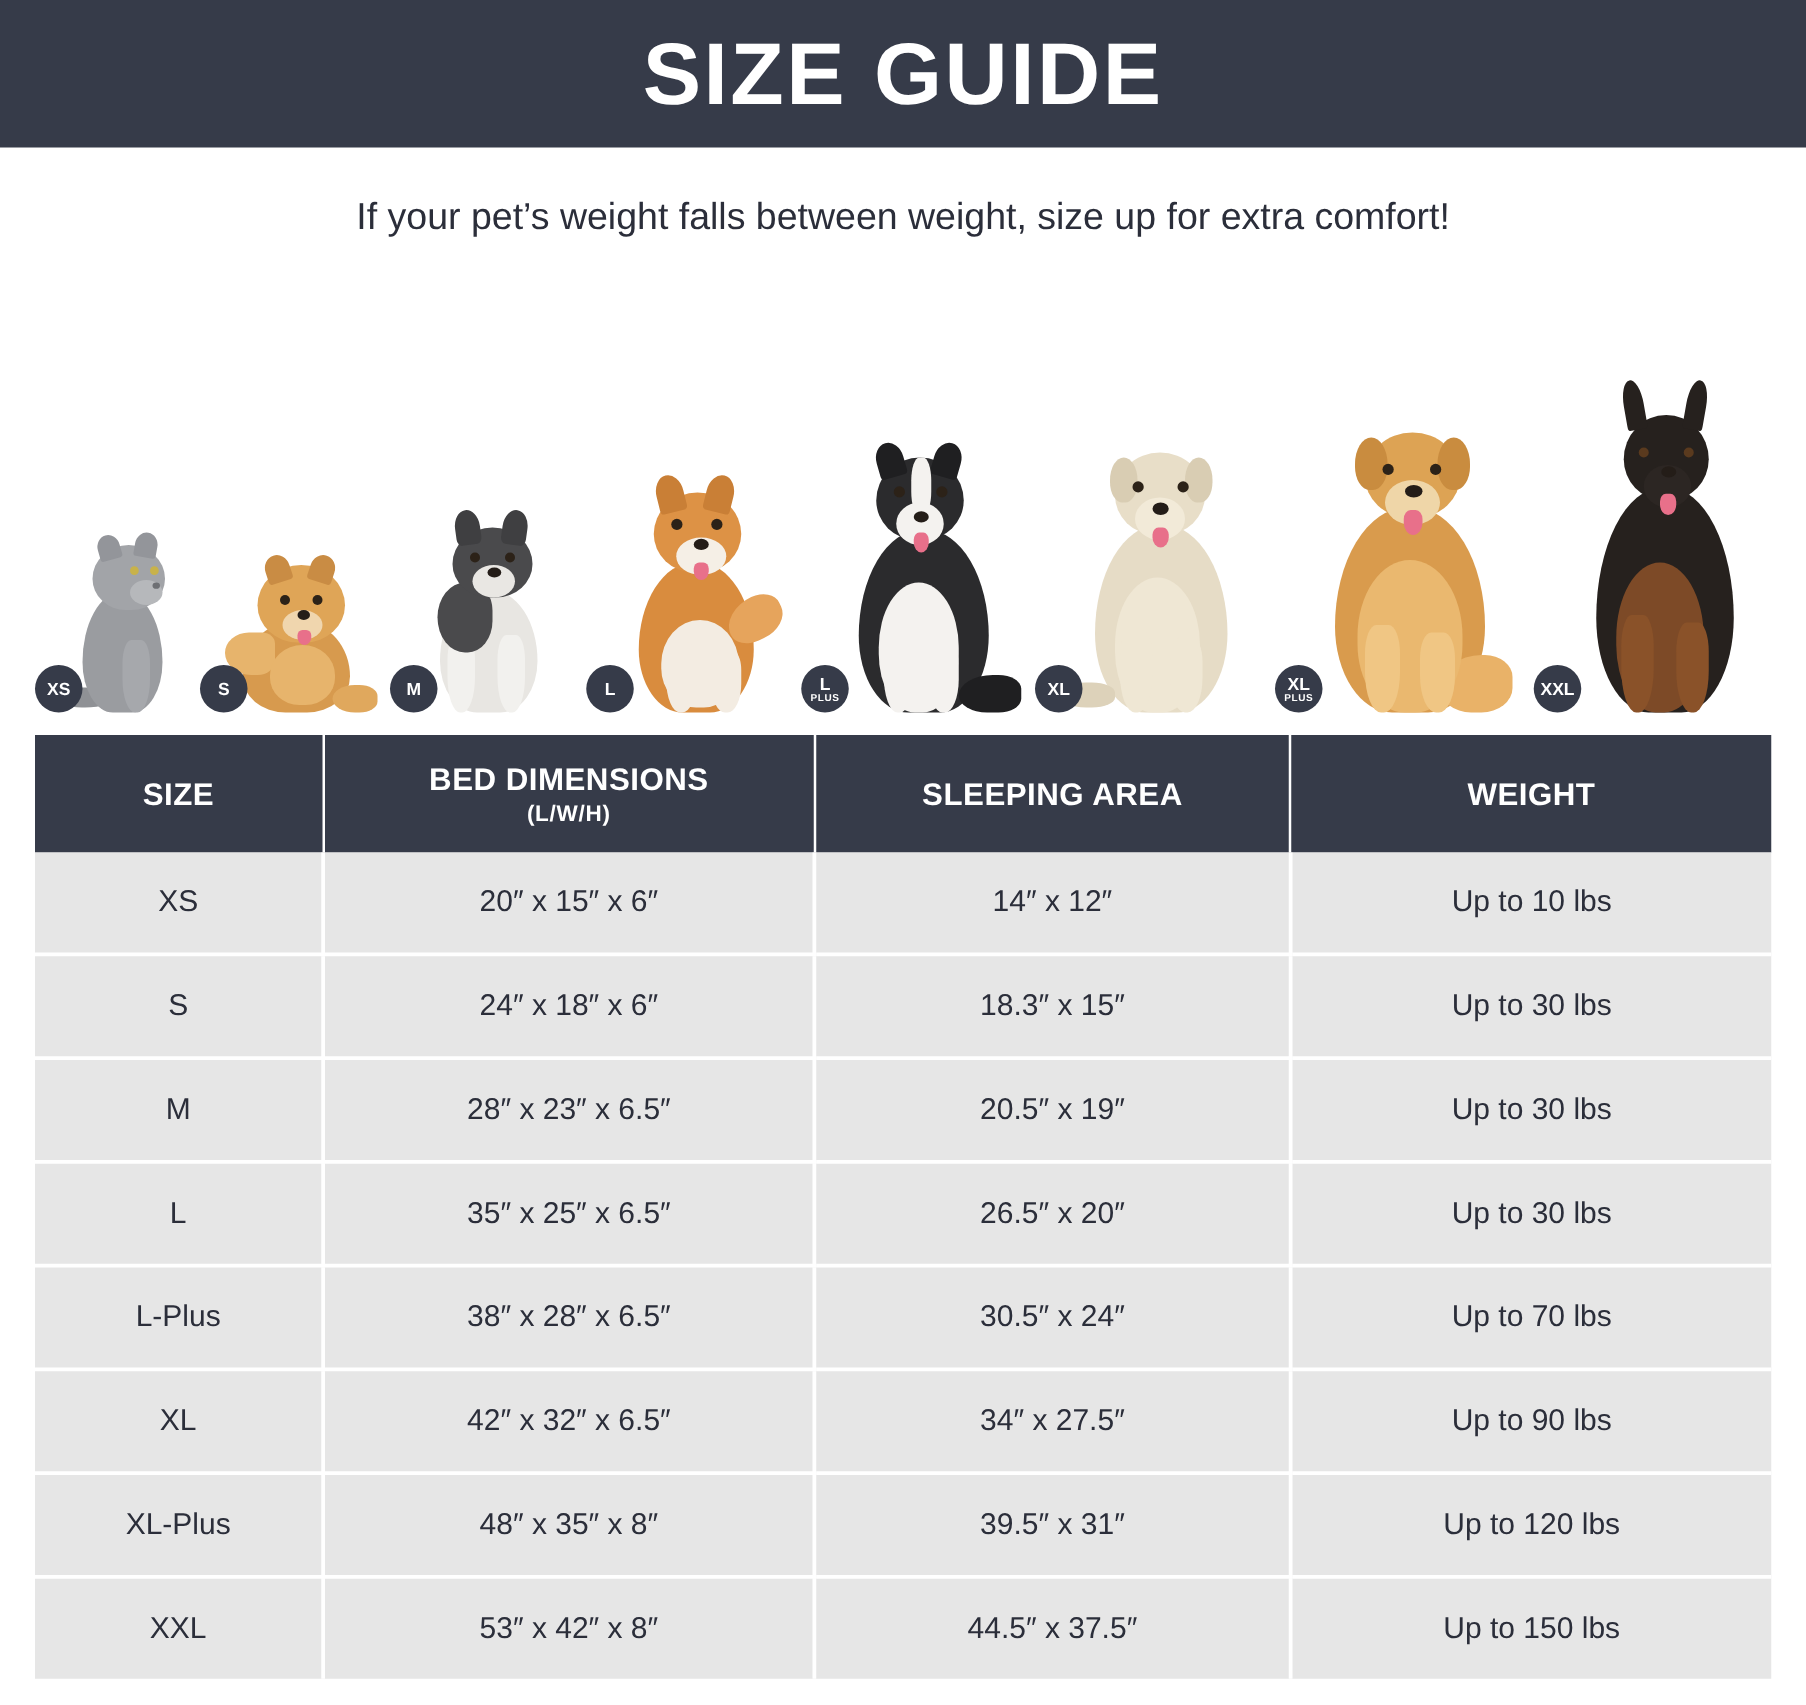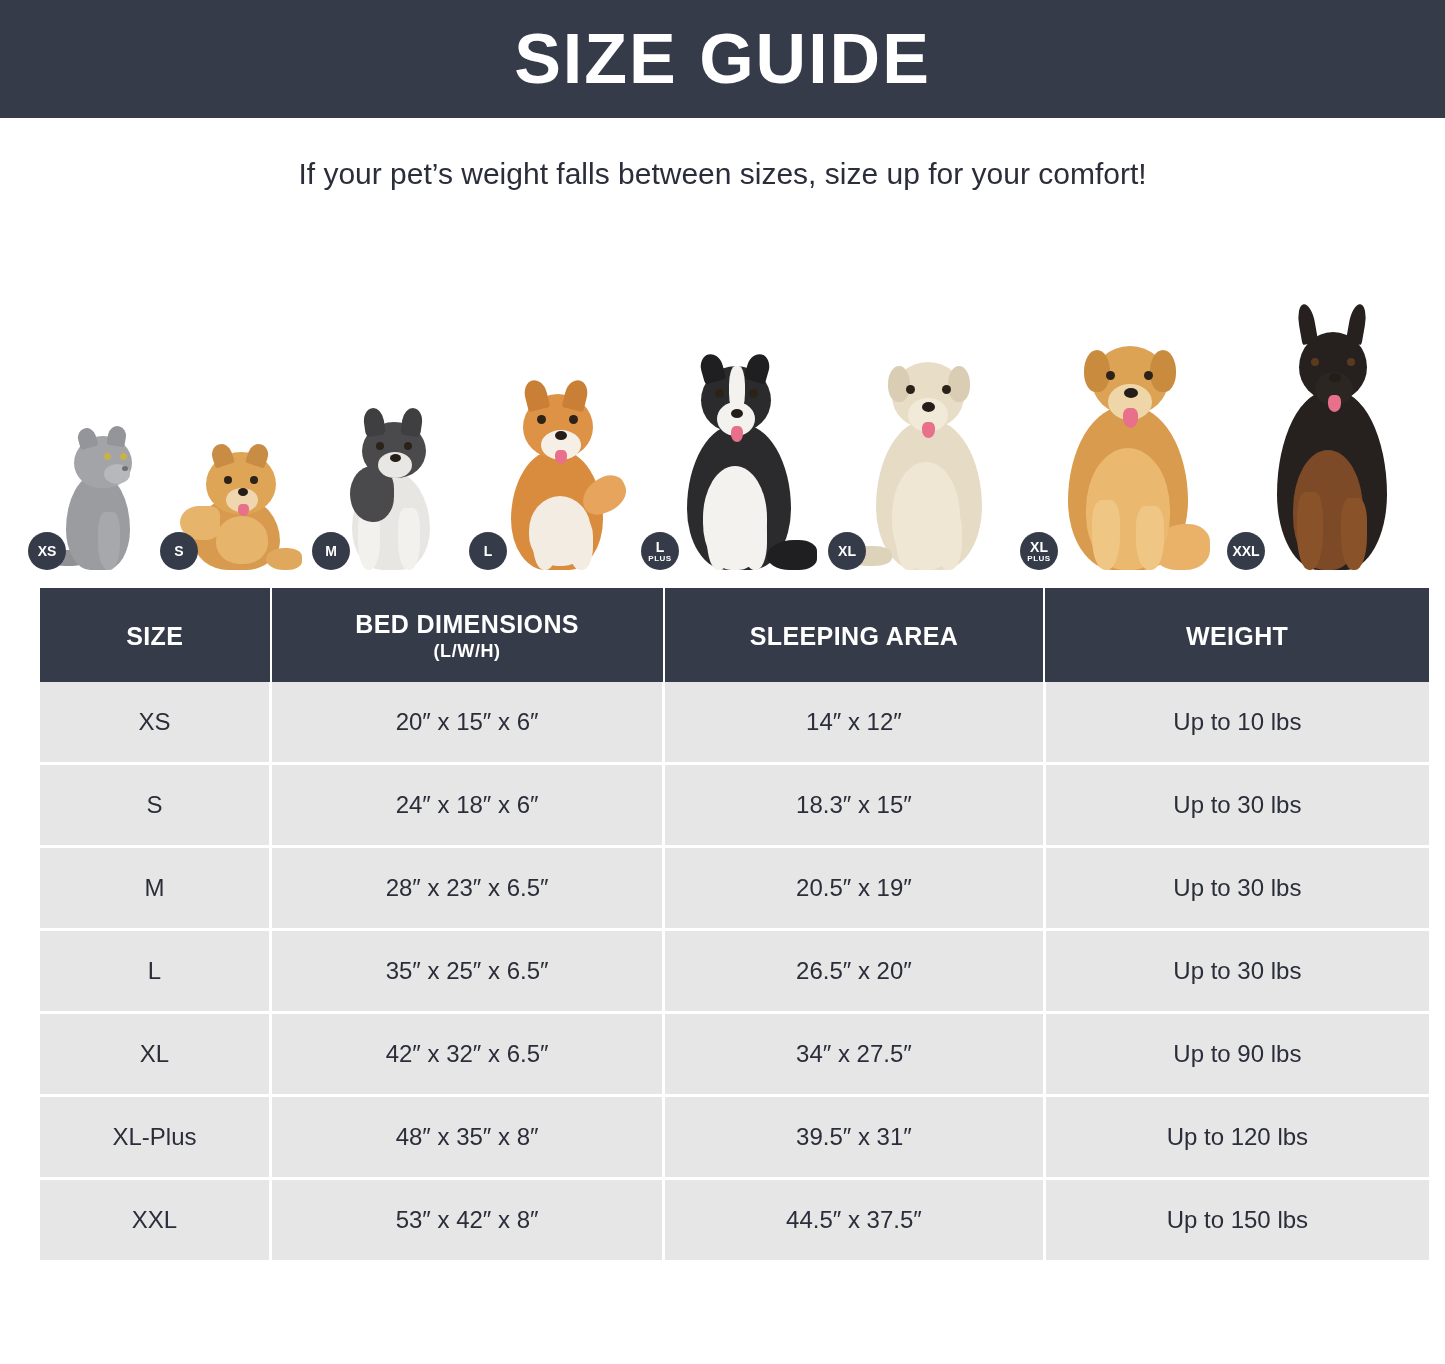--- a/index.html
+++ b/index.html
@@ -129,21 +129,20 @@
   }
 
   
   .table-wrap {
     margin: 18px 28px 0 28px;
   }
   table.size-table {
     width: 100%;
     border-collapse: collapse;
     table-layout: fixed;
-    margin-left: 12px;
   }
   table.size-table thead th {
     background: #363b49;
     color: #ffffff;
     font-size: 25px;
     font-weight: bold;
     padding: 22px 6px 20px 6px;
     border-right: 2px solid #ffffff;
     letter-spacing: .4px;
     vertical-align: middle;
@@ -175,21 +174,21 @@
   col.c-weight{ width: 27.7%; }
 </style>
 </head>
 <body>
 
 <div class="header-bar">
   <div class="header-title">SIZE GUIDE</div>
 </div>
 
 <div class="subtitle-wrap">
-  <div class="subtitle">If your pet’s weight falls between sizes, size up for your comfort!</div>
+  <div class="subtitle">If your pet’s weight falls between weight, size up for extra comfort!</div>
 </div>
 
 <div class="pets-row">
 
   <div class="pet" style="width:120px;height:165px;">
     <div class="badge" style="left:0;">
       <span>XS</span>
     </div>
     <div class="pet-art" style="width:110px;height:155px;margin-left:14px;">
 
@@ -404,20 +403,26 @@
         <td>20.5″ x 19″</td>
         <td>Up to 30 lbs</td>
       </tr>
       <tr>
         <td>L</td>
         <td>35″ x 25″ x 6.5″</td>
         <td>26.5″ x 20″</td>
         <td>Up to 30 lbs</td>
       </tr>
       <tr>
+        <td>L-Plus</td>
+        <td>38″ x 28″ x 6.5″</td>
+        <td>30.5″ x 24″</td>
+        <td>Up to 70 lbs</td>
+      </tr>
+      <tr>
         <td>XL</td>
         <td>42″ x 32″ x 6.5″</td>
         <td>34″ x 27.5″</td>
         <td>Up to 90 lbs</td>
       </tr>
       <tr>
         <td>XL-Plus</td>
         <td>48″ x 35″ x 8″</td>
         <td>39.5″ x 31″</td>
         <td>Up to 120 lbs</td>

